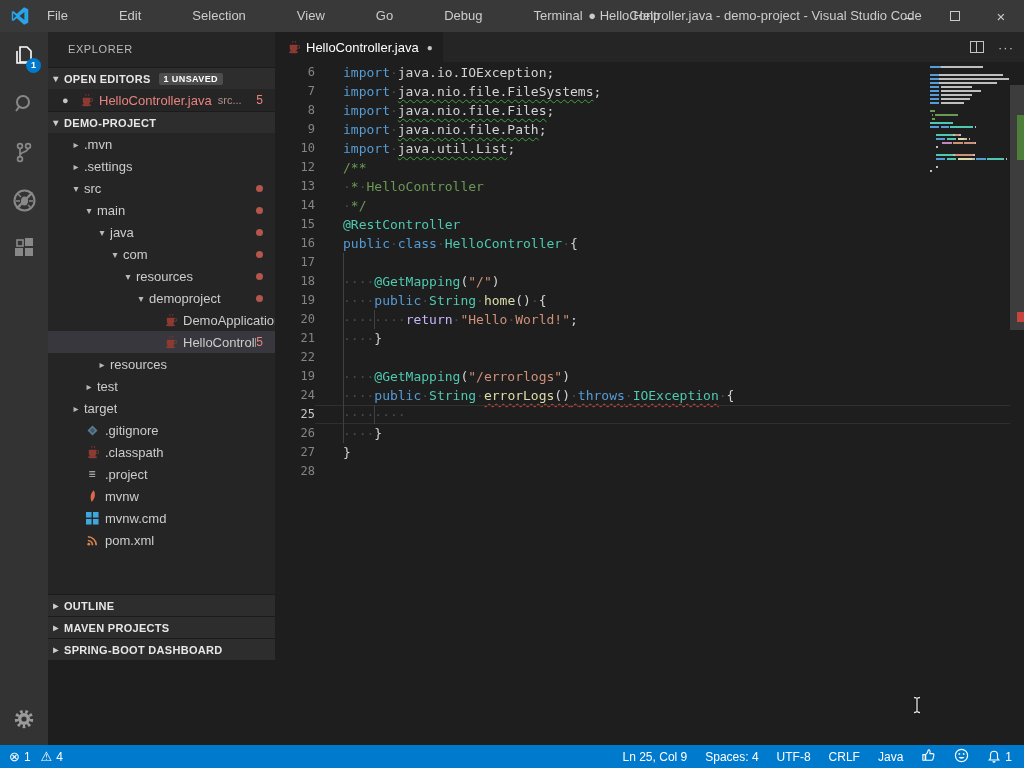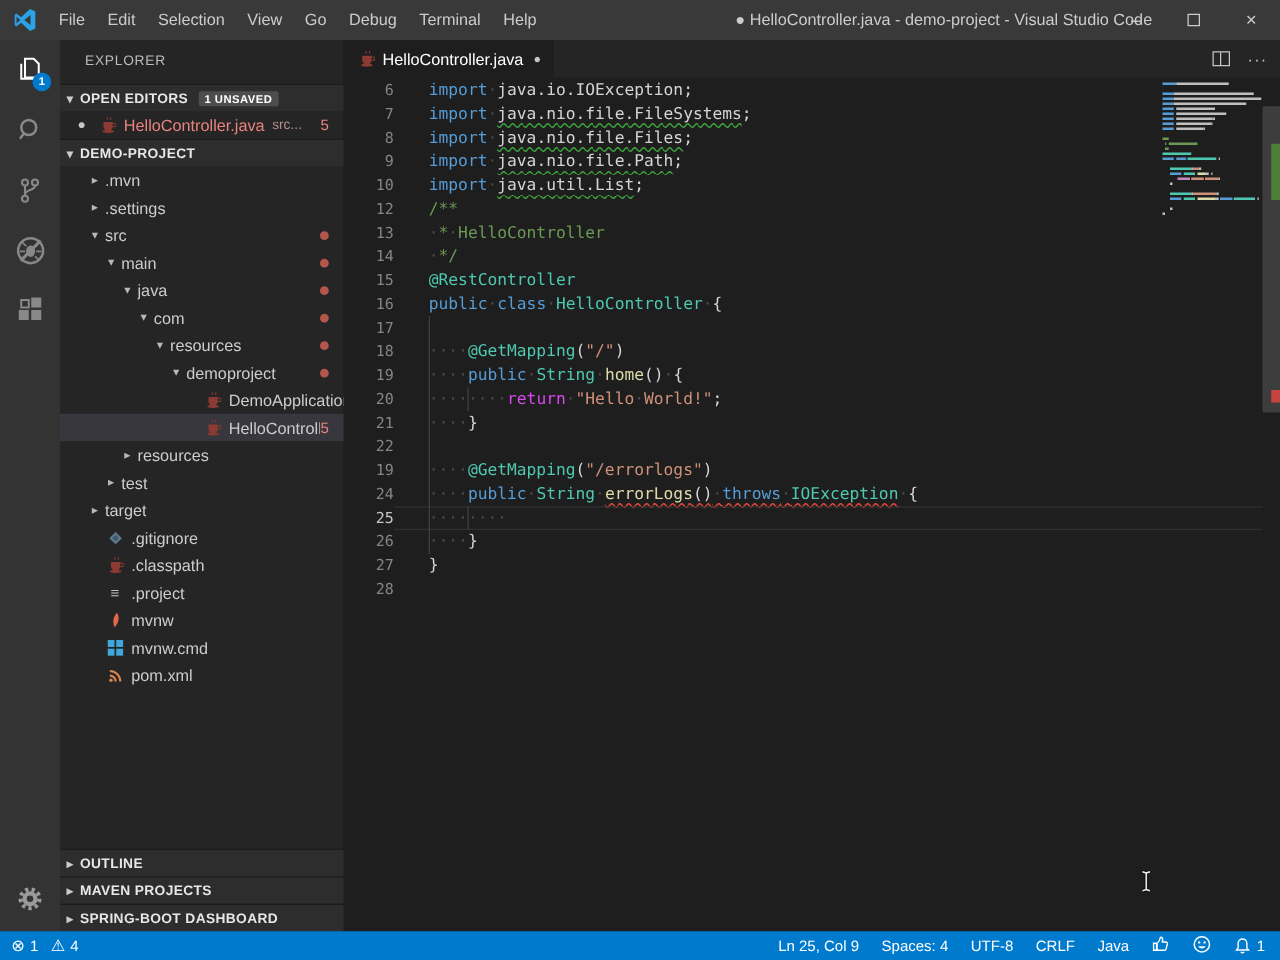--- a/index.html
+++ b/index.html
@@ -22,21 +22,21 @@
   
   .activitybar { position:absolute; left:0; top:32px; width:48px; height:713px; background:#333333; }
   .act-item { width:48px; height:48px; display:flex; align-items:center; justify-content:center; position:relative; }
   .act-item svg { opacity:.62; }
   .act-item.active svg { opacity:1; }
   .act-badge { position:absolute; right:7px; bottom:7px; min-width:15px; height:15px; border-radius:50%;
                background:#007acc; color:#fff; font-size:9px; line-height:15px; text-align:center; font-weight:bold; }
   .act-bottom { position:absolute; bottom:14px; left:0; width:48px; display:flex; justify-content:center; }
 
   
-  .sidebar { position:absolute; left:48px; top:32px; width:227px; height:713px; background:#252526; color:#cccccc; }
+  .sidebar { position:absolute; left:48px; top:32px; width:227px; height:628px; background:#252526; color:#cccccc; }
   .sidebar-title { height:35px; line-height:35px; padding-left:20px; font-size:11px; color:#bbbbbb; letter-spacing:.6px; }
   .sec-header { height:22px; display:flex; align-items:center; background:#2d2d2e; border-top:1px solid #1b1b1c;
                 font-size:11px; font-weight:bold; color:#e7e7e7; letter-spacing:.3px; }
   .sec-header .tw { width:16px; text-align:center; font-size:10px; color:#cccccc; }
   .badge-pill { margin-left:8px; background:#4d4d4d; color:#ffffff; font-size:9px; font-weight:bold;
                 padding:1px 5px; border-radius:2px; letter-spacing:.4px; }
   .oe-row { height:22px; display:flex; align-items:center; padding-left:14px; font-size:13px; }
   .oe-dirty { width:16px; color:#c5c5c5; font-size:11px; }
   .file-ic { width:16px; height:16px; margin-right:5px; flex:0 0 16px; display:flex; align-items:center; justify-content:center; }
   .err-text { color:#e9837f; }
@@ -63,21 +63,21 @@
 
   .editor { position:relative; width:749px; height:683px; font-family:"DejaVu Sans Mono", monospace; font-size:13px; }
   #code-lines { position:absolute; left:0; top:1px; width:calc(100% - 14px); }
   .code-line { height:19px; line-height:19px; display:flex; white-space:pre; }
   .ln { width:40px; flex:0 0 40px; text-align:right; color:#858585; margin-right:28px; font-size:12px; }
   .code-line.cur .ln { color:#c6c6c6; }
   .lc { position:relative; flex:1; height:19px; }
   .cur-line-box { position:absolute; left:-28px; right:0; top:0; height:19px;
                   border-top:1px solid #303031; border-bottom:1px solid #303031; }
   .guide { position:absolute; top:0; width:1px; height:19px; background:#404040; }
-  .tk-k{color:#569CD6}.tk-c{color:#d946ef}.tk-t{color:#4EC9B0}.tk-f{color:#DCDCAA}
+  .tk-k{color:#569CD6}.tk-c{color:#c4b5fd}.tk-t{color:#4EC9B0}.tk-f{color:#DCDCAA}
   .tk-s{color:#CE9178}.tk-m{color:#6A9955}.tk-p{color:#D4D4D4}.tk-w{color:#4a4a4a}
   .u-w{text-decoration:underline wavy #3ea43e 1px; text-underline-offset:3px;}
   .u-e{text-decoration:underline wavy #e7473c 1px; text-underline-offset:3px;}
 
   #minimap { position:absolute; right:16px; top:4px; width:78px; }
   .mm-row { height:4px; white-space:nowrap; font-size:0; }
   .mm-seg { display:inline-block; height:2px; vertical-align:top; }
   .scrollbar { position:absolute; right:0; top:0; width:14px; height:683px; }
   .sb-thumb { position:absolute; left:0; width:14px; background:rgba(121,121,121,.35); }
   .ov-mark { position:absolute; right:0; width:7px; }
@@ -97,21 +97,21 @@
 <body>
 
 <div id="app">
 
   <div class="titlebar">
     <svg class="vslogo" viewBox="0 0 16 16">
       <path d="M11.2 1 5.5 6.2 2.6 4 1.4 4.6v6.8l1.2.6 2.9-2.2 5.7 5.2 3.4-1.6V2.6L11.2 1z" fill="#2aa3e8"></path>
       <path d="M2.6 5.7 4.9 8l-2.3 2.3V5.7z" fill="#393939"></path>
       <path d="M11.5 4.8 7.6 8l3.9 3.2V4.8z" fill="#393939"></path>
     </svg>
-    <div id="menus" style="display: flex;">
+    <div id="menus" style="display: flex; gap: 33px;">
         <span class="menu-item">File</span>
         <span class="menu-item">Edit</span>
         <span class="menu-item">Selection</span>
         <span class="menu-item">View</span>
         <span class="menu-item">Go</span>
         <span class="menu-item">Debug</span>
         <span class="menu-item">Terminal</span>
         <span class="menu-item">Help</span>
       </div>
     <div class="win-title">● HelloController.java - demo-project - Visual Studio Code</div>

